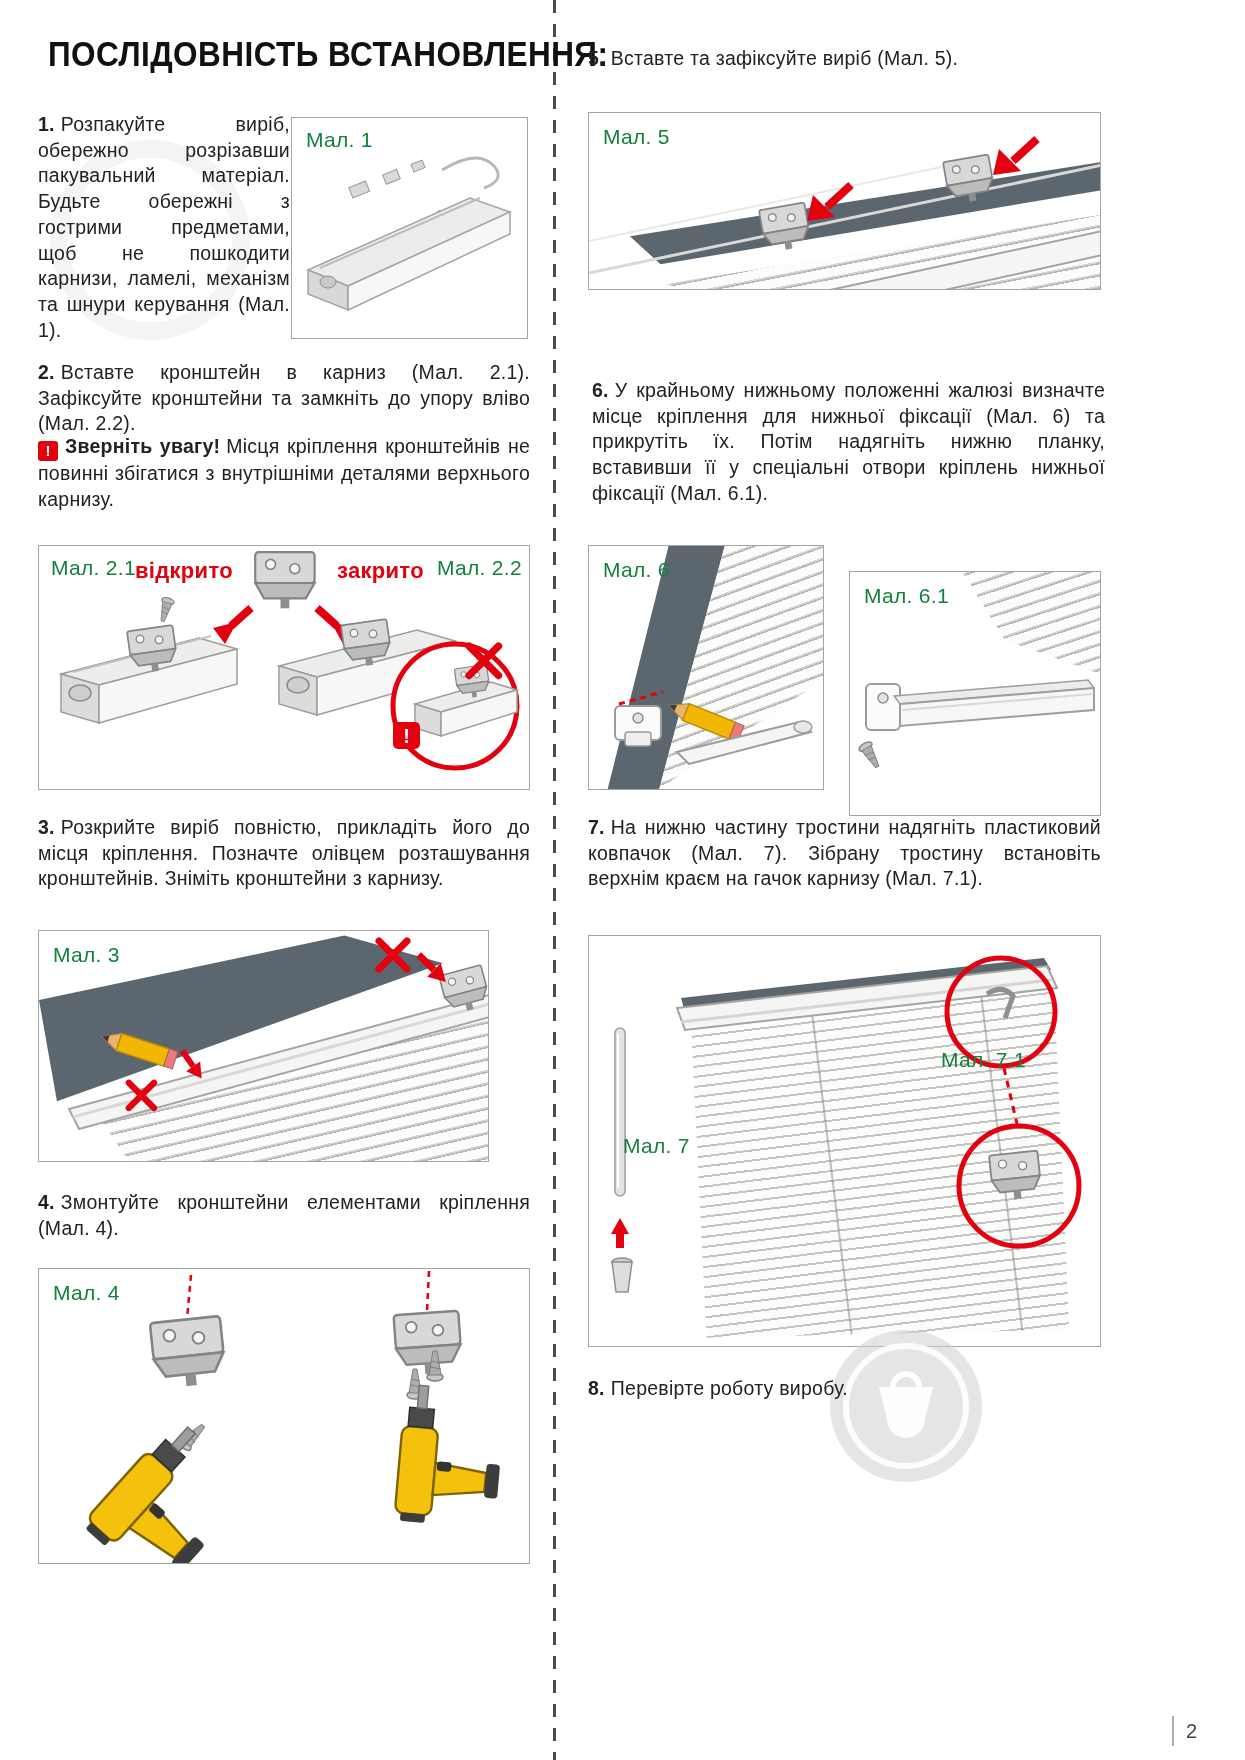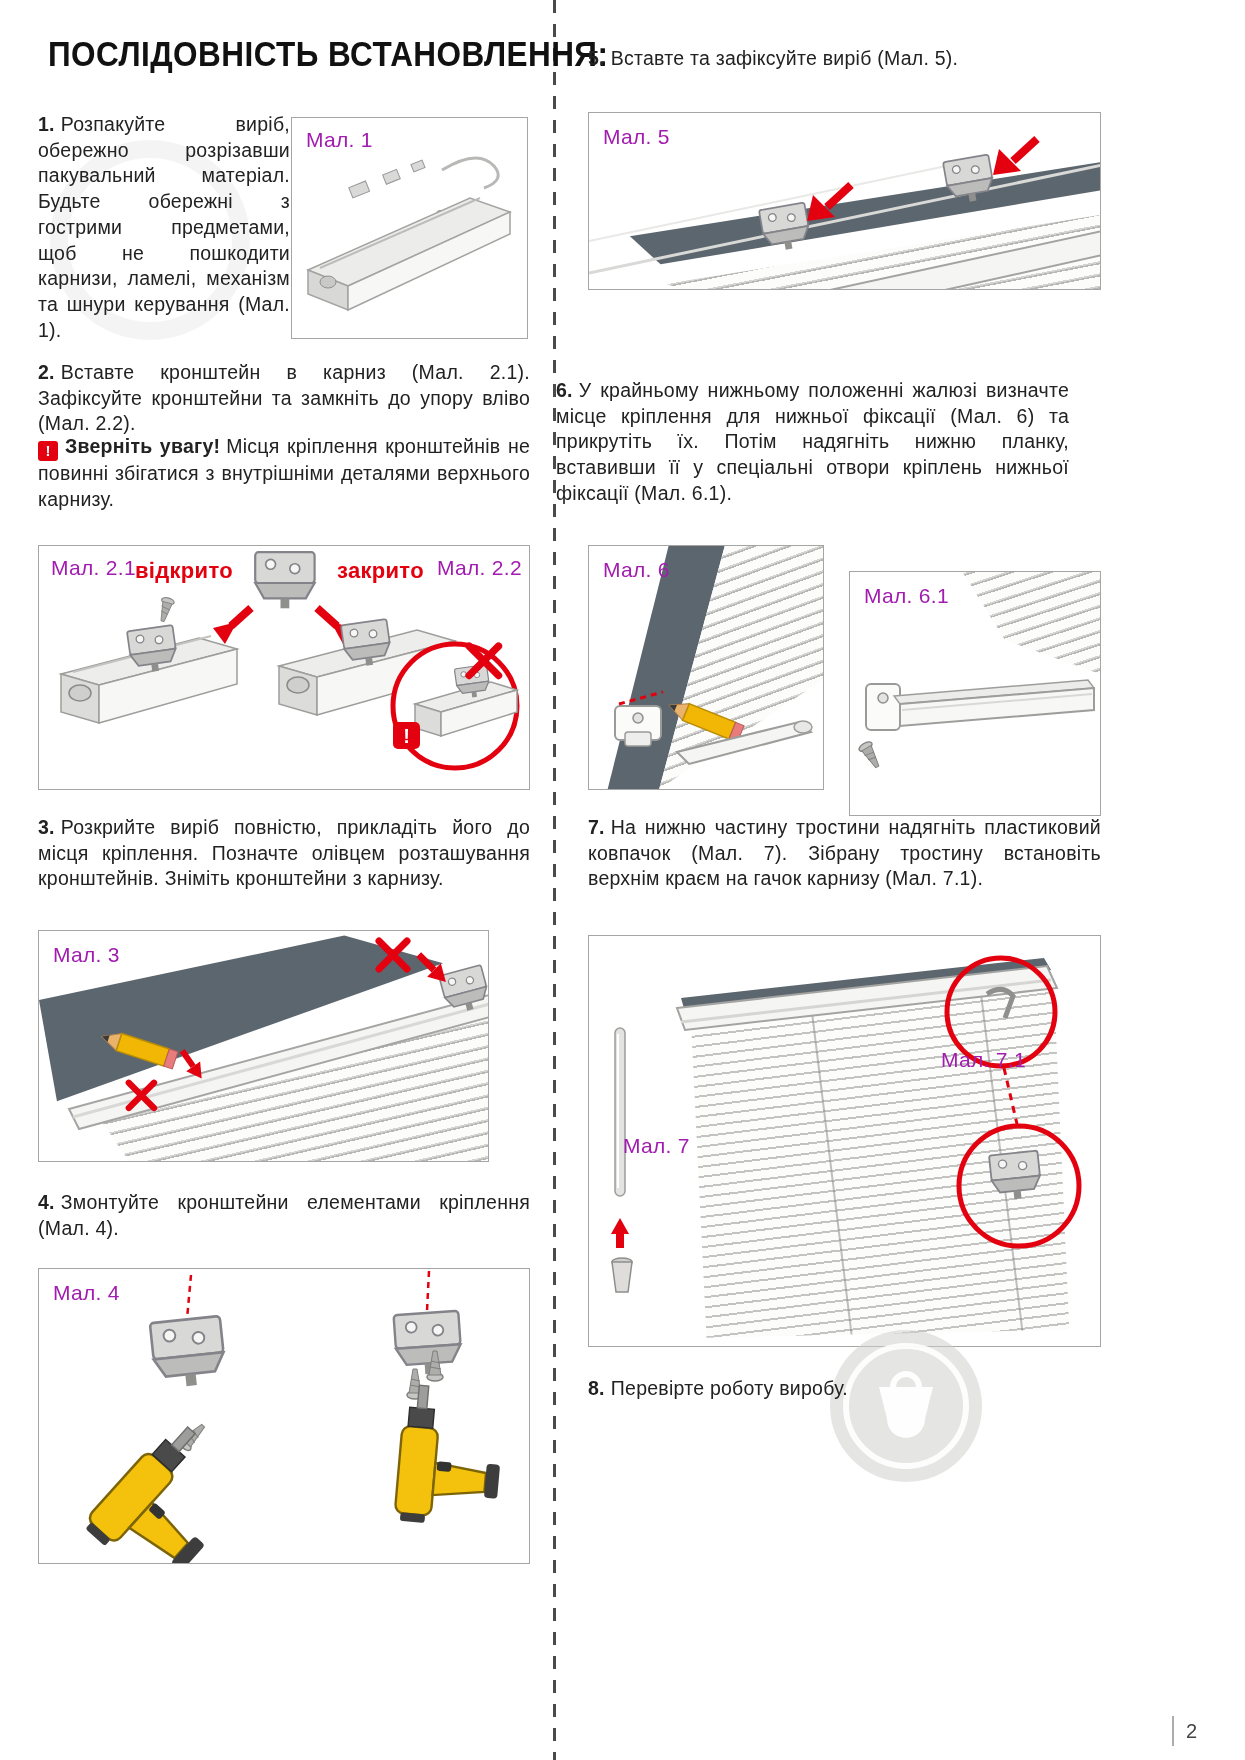--- a/index.html
+++ b/index.html
@@ -24,21 +24,21 @@
   }
   .step .b { font-weight:bold; margin-right:6px; }
   .warnbox {
     display:inline-block; width:20px; height:20px; background:#e3000f; color:#fff;
     font-weight:bold; text-align:center; font-size:15px; line-height:20px;
     border-radius:3px; vertical-align:-3px; margin-right:7px;
   }
   .fig {
     position:absolute; border:1.5px solid #a5a5a3; background:#fff; overflow:hidden; z-index:2;
   }
-  .figlabel { position:absolute; font-size:21px; color:#a21caf; z-index:6; letter-spacing:.3px; }
+  .figlabel { position:absolute; font-size:21px; color:#15803d; z-index:6; letter-spacing:.3px; }
   .redword { position:absolute; font-size:22px; font-weight:bold; color:#e3000f; z-index:6; letter-spacing:.3px; }
   .slats { background:repeating-linear-gradient(180deg,#fcfcfb 0 9px,#d4d4d2 9px 10.5px,#b7b7b5 10.5px 12px); }
   .slats-fine { background:repeating-linear-gradient(180deg,#fcfcfb 0 8px,#c3c3c1 8px 10px); }
   .dark { background:#5c666e; }
   .abs { position:absolute; }
   .ring-watermark {
     position:absolute; left:50px; top:140px; width:200px; height:200px;
     border:18px solid rgba(0,0,0,0.045); border-radius:50%; z-index:0;
   }
   .pagenum {
@@ -238,21 +238,21 @@
         <line x1="262" y1="72" x2="238" y2="94" stroke="#e3000f" stroke-width="8"></line>
         <polygon points="246,104 224,82 218,108" fill="#e3000f"></polygon>
       </g>
       <g>
         <line x1="448" y1="26" x2="424" y2="48" stroke="#e3000f" stroke-width="8"></line>
         <polygon points="432,58 410,36 404,62" fill="#e3000f"></polygon>
       </g>
     </svg>
   </div>
 
-  <p class="step" style="left:556px;top:378px;width:513px">
+  <p class="step" style="left:592px;top:378px;width:513px">
     <span class="b">6.</span><span>У крайньому нижньому положенні жалюзі визначте місце кріплення для нижньої фіксації (Мал. 6) та прикрутіть їх. Потім надягніть нижню планку, вставивши її у спеціальні отвори кріплень нижньої фіксації (Мал. 6.1).</span>
   </p>
 
   <div class="fig" style="left:588px;top:545px;width:236px;height:245px">
     <span class="figlabel" style="left:14px;top:12px">Мал. 6</span>
     <div class="dark abs" style="inset:0;clip-path:polygon(34% 0, 58% 0, 30% 100%, 8% 100%)"></div>
     <div class="abs" style="inset:0;clip-path:polygon(58% 0, 100% 0, 100% 55%, 30% 100%)">
       <div class="slats abs" style="left:-40px;top:-60px;width:400px;height:420px;transform:rotate(-20deg)"></div>
     </div>
     <svg width="236" height="245" viewBox="0 0 236 245" class="abs" style="left:0;top:0">

